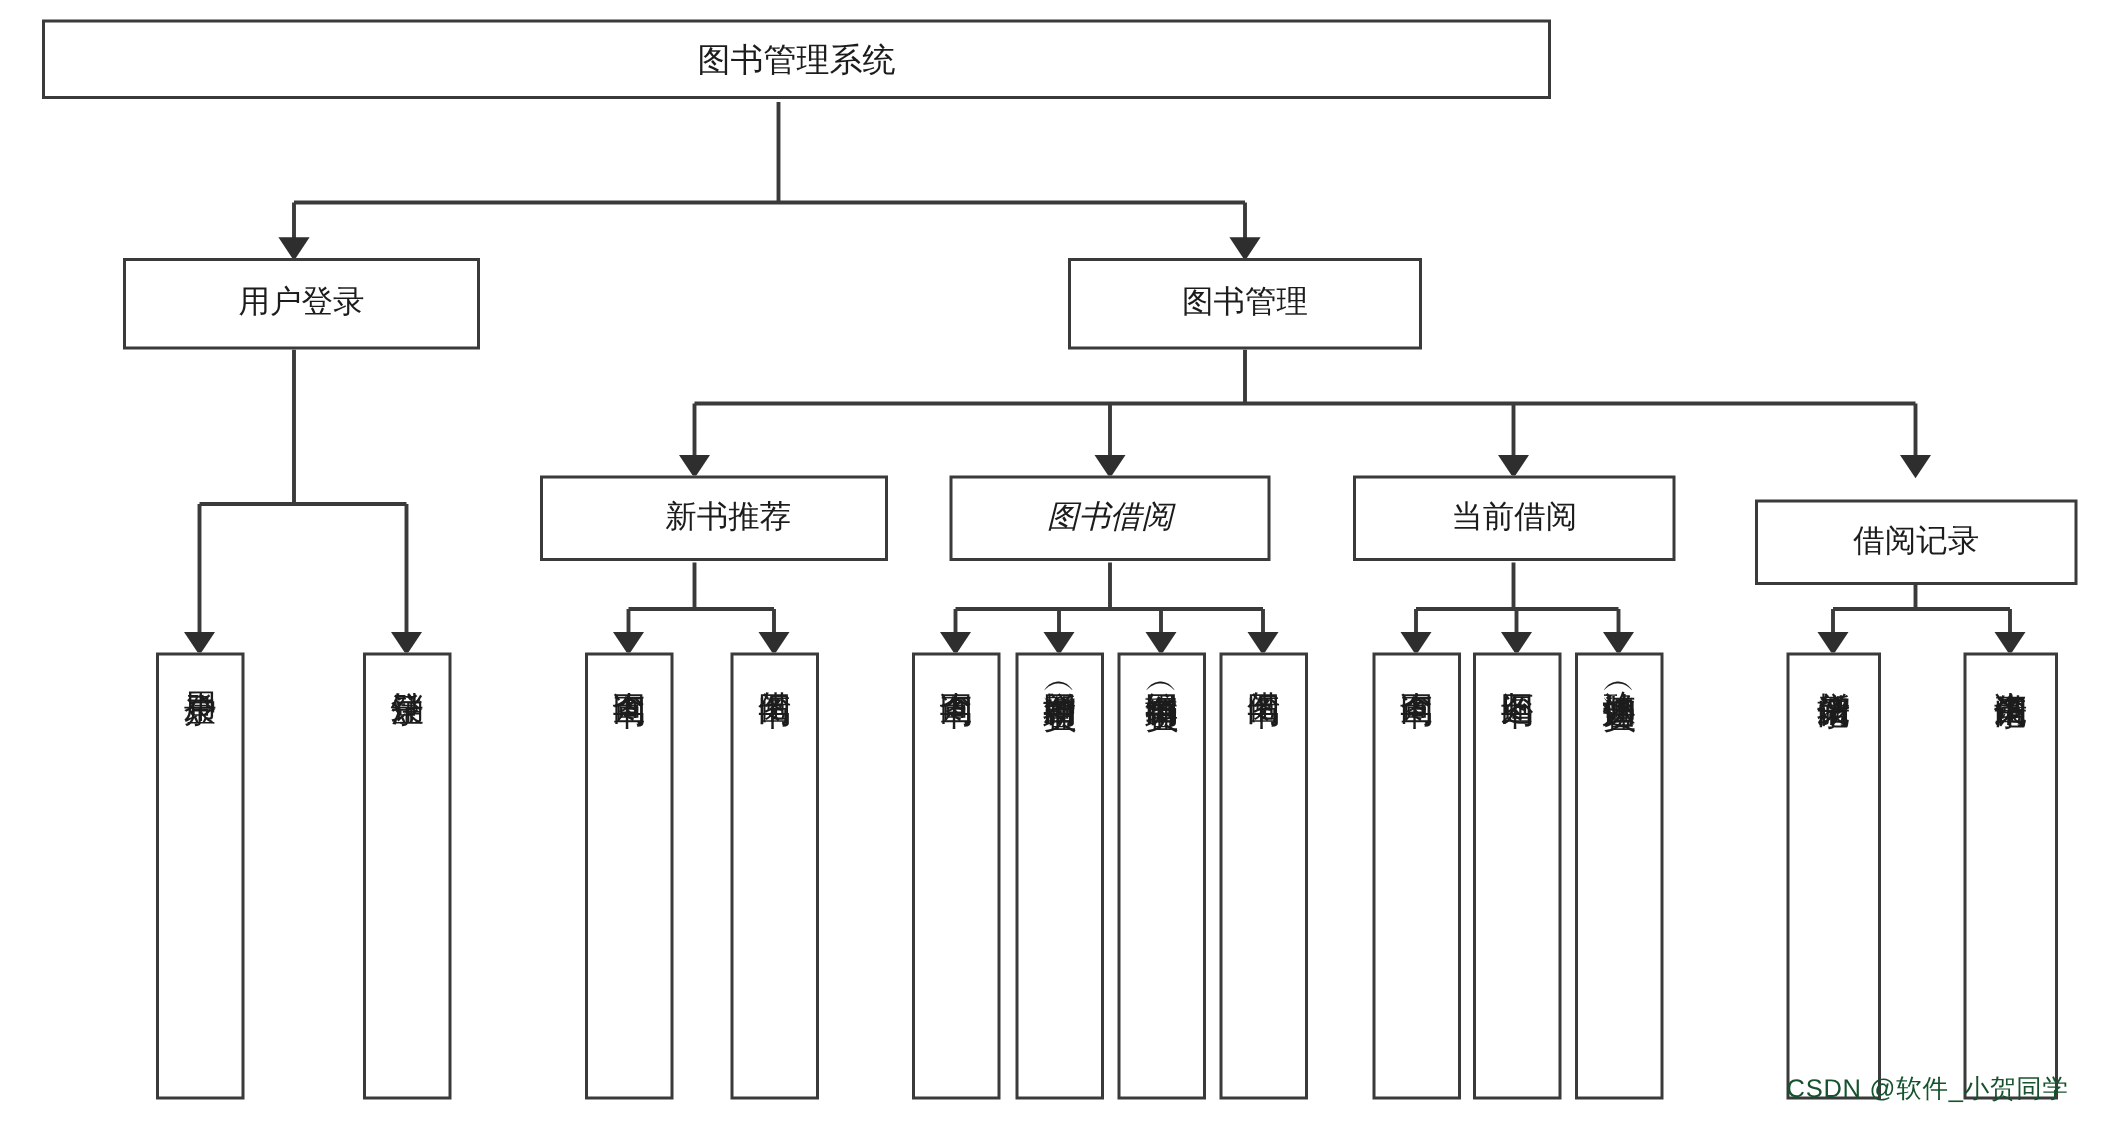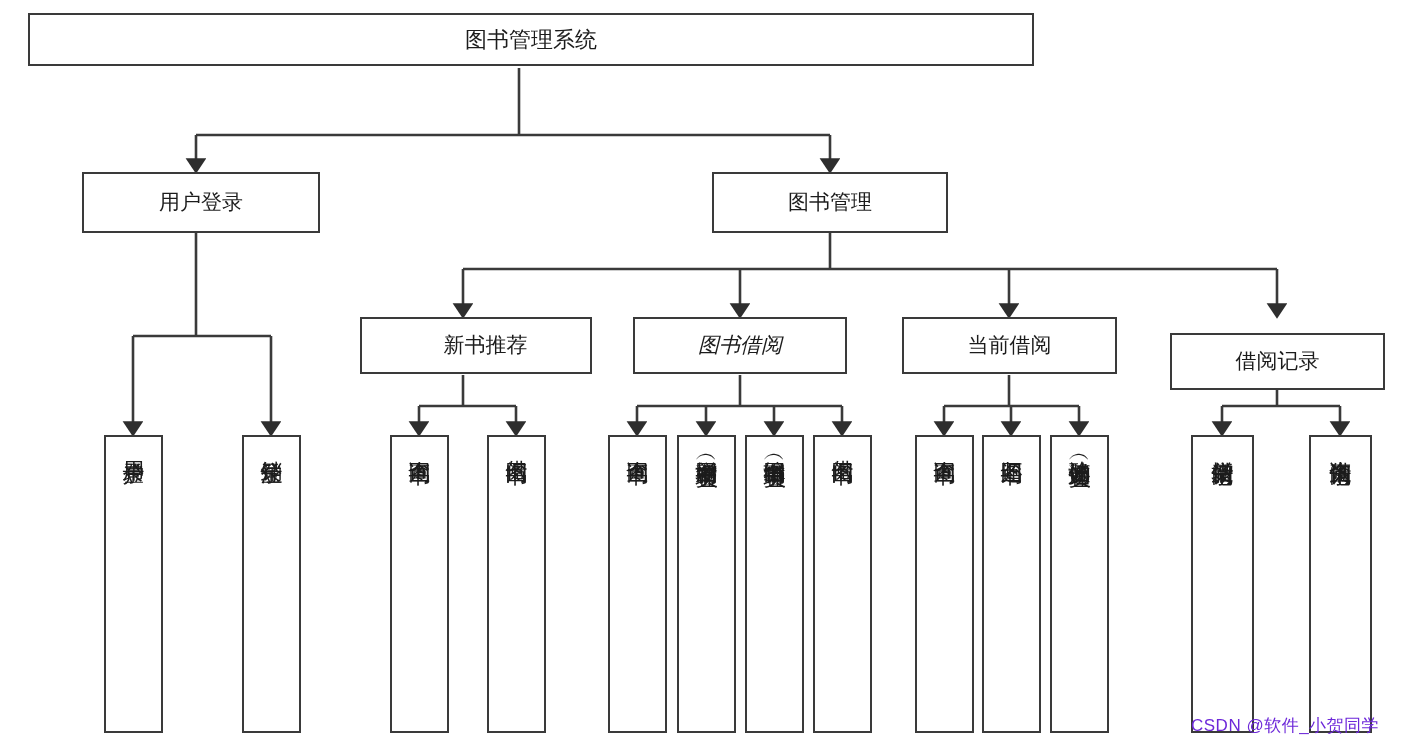--- a/index.html
+++ b/index.html
@@ -62,21 +62,21 @@
     font-size: 22px;
     letter-spacing: 1px;
     line-height: 1.0;
     white-space: nowrap;
   }
   .watermark {
     position: absolute;
     left: 1191px;
     top: 714px;
     font-size: 17px;
-    color: #6d28d9;
+    color: #14532d;
     letter-spacing: 0.5px;
     white-space: nowrap;
     z-index: 5;
     font-family: "Liberation Sans", "DejaVu Sans", sans-serif;
   }
 </style>
 </head>
 <body>
 
 <div id="diagram-root">

